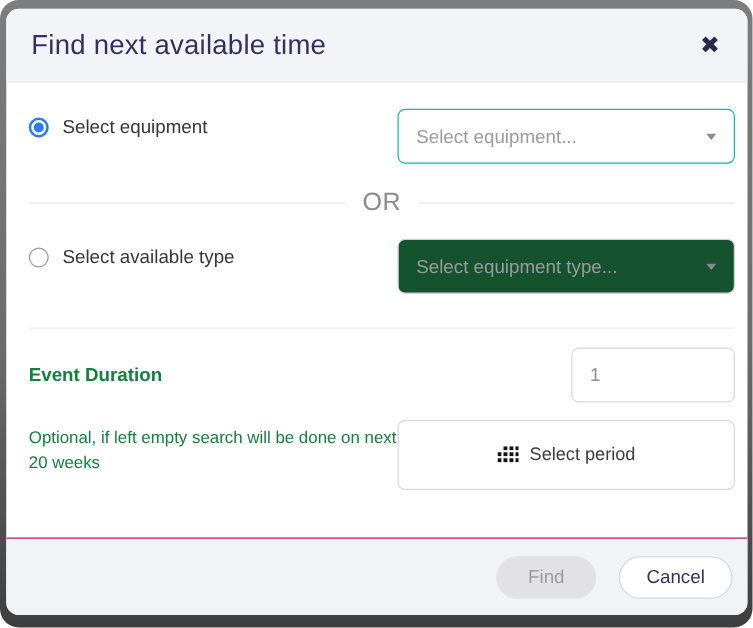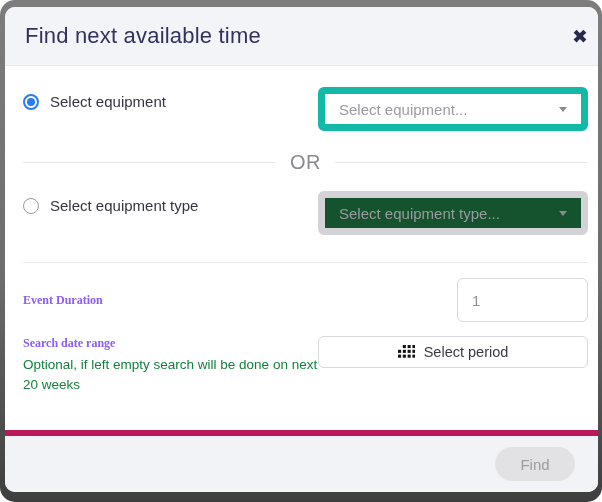--- a/index.html
+++ b/index.html
@@ -10,77 +10,77 @@
     border-radius:15px;
   }
   .modal {
     position:absolute; left:5px; top:7px; right:4px; bottom:10px;
     background:#ffffff; border-radius:10px; overflow:hidden;
     display:flex; flex-direction:column;
   }
   .modal-header {
     height:59px; flex:0 0 59px; background:#f3f4f8; border-bottom:1px solid #e9eaee;
     display:flex; align-items:center; justify-content:space-between;
-    padding:0 10px 0 20px;
+    padding:0 22px 0 20px;
   }
   .modal-title { font-size:22px; font-weight:400; color:#32325d; letter-spacing:0.2px; }
   .close-btn {
     font-size:19px; font-weight:700; color:#29294e; cursor:pointer; line-height:1;
     background:none; border:none; font-family:"DejaVu Sans", sans-serif;
   }
   .modal-body { flex:1 1 auto; padding:21px 10px 0 18px; display:flex; flex-direction:column; }
   .row { display:flex; justify-content:space-between; align-items:flex-start; }
   .radio-group { display:flex; align-items:center; gap:11px; padding-top:6px; cursor:pointer; }
   .radio {
     width:16px; height:16px; border-radius:50%; flex:0 0 16px; position:relative;
   }
   .radio.checked { border:2px solid #2b7bf3; }
   .radio.checked::after {
     content:""; position:absolute; left:2px; top:2px; width:8px; height:8px;
     border-radius:50%; background:#2b7bf3;
   }
   .radio.unchecked { border:1.5px solid #9a9aa0; }
   .radio-label { font-size:15px; font-weight:500; color:#35353f; }
   .selectbox {
-    width:270px; height:44px; border:7px solid #14b8a6; border-radius:6px; background:#fff;
+    width:270px; height:44px; border:1px solid #14b8a6; border-radius:6px; background:#fff;
     display:flex; align-items:center; justify-content:space-between;
     padding:0 14px; cursor:pointer;
   }
   .selectbox .ph { font-size:15px; color:#9b9ba1; }
   .selectbox.disabled { background:#14532d; border-color:#d3d3d7; cursor:default; }
   .selectbox.disabled .ph { color:#9a9aa0; }
   .caret {
     width:0; height:0; border-left:4.5px solid transparent; border-right:4.5px solid transparent;
     border-top:5px solid #8a8a90;
   }
   .or-divider { display:flex; align-items:center; gap:14px; margin:20px 0 17px 0; }
   .or-divider .line { flex:1; height:1px; background:#e6e6ea; }
   .or-divider .or-text { font-size:20px; color:#8a8a90; letter-spacing:0.5px; }
   .section-divider { height:1px; background:#ececef; margin:27px 0 0 0; border:none; }
   .duration-row { margin-top:15px; align-items:center; }
-  .field-label { font-size:12px; font-weight:600; color:#8b5cf6; padding-top:8px;font-family:Liberation Serif, serif; }
+  .field-label { font-size:15px; font-weight:600; color:#15803d; padding-top:8px; }
   .duration-controls { display:flex; gap:8px; }
   .num-input {
     width:131px; height:44px; border:1px solid #d9d9dd; border-radius:6px;
     font-size:15px; color:#8f8f95; padding:0 14px; outline:none;
     font-family:"Liberation Sans", sans-serif;
   }
   .unit-select { width:131px; }
   .unit-select .ph { color:#5f6368; }
   .range-row { margin-top:14px; }
   .range-labels { max-width:300px; }
   .hint { font-size:13.5px; color:#15803d; line-height:1.45; margin-top:4px; max-width:295px; }
   .period-btn {
-    width:270px; height:32px; border:1px solid #d9d9dd; border-radius:6px; background:#fff;
+    width:270px; height:56px; border:1px solid #d9d9dd; border-radius:6px; background:#fff;
     display:flex; align-items:center; justify-content:center; gap:9px; cursor:pointer;
   }
   .period-btn span { font-size:14.5px; color:#3a3a42; }
   .modal-footer {
-    margin-top:auto; height:62px; flex:0 0 62px; background:#f2f3f7; border-top:6px solid #be185d;
-    display:flex; align-items:center; justify-content:flex-end; gap:18px; padding-right:23px;
+    margin-top:auto; height:62px; flex:0 0 62px; background:#f2f3f7; border-top:1px solid #be185d;
+    display:flex; align-items:center; justify-content:flex-end; gap:18px; padding-right:12px;
   }
   .btn { height:34px; border-radius:17px; font-size:15px; font-family:"Liberation Sans", sans-serif; cursor:pointer; }
   .btn-find { width:80px; background:#e2e2e4; border:none; color:#9b9ba1; }
   .btn-cancel { width:91px; background:#ffffff; border:1px solid #d8d8dc; color:#32325d; }
 </style>
 </head>
 <body>
 
 <div class="frame">
   <div class="modal">
@@ -105,40 +105,39 @@
 
       <div class="or-divider">
         <span class="line"></span>
         <span class="or-text">OR</span>
         <span class="line"></span>
       </div>
 
       <div class="row">
         <div class="radio-group">
           <span class="radio unchecked"></span>
-          <span class="radio-label">Select equipment type</span>
+          <span class="radio-label">Select available type</span>
         </div>
         <div class="selectbox disabled">
           <span class="ph">Select equipment type...</span>
           <span class="caret"></span>
         </div>
       </div>
 
       <hr class="section-divider">
 
       <div class="row duration-row">
         <div class="field-label" style="padding-top:0;">Event Duration</div>
         <div class="duration-controls">
           <input class="num-input" value="1" style="">
         </div>
       </div>
 
       <div class="row range-row">
         <div class="range-labels">
-          <div class="field-label" style="padding-top:0;">Search date range</div>
           <div class="hint">Optional, if left empty search will be done on next 20 weeks</div>
         </div>
         <button class="period-btn">
           <svg width="17" height="14" viewBox="0 0 17 14">
             <g fill="#141414">
               <rect x="4.8" y="0" width="3.1" height="3.1"></rect>
                 <rect x="9.6" y="0" width="3.1" height="3.1"></rect>
                 <rect x="14.4" y="0" width="2.6" height="3.1"></rect>
               <rect x="0" y="4.8" width="3.1" height="3.1"></rect>
                 <rect x="4.8" y="4.8" width="3.1" height="3.1"></rect>
@@ -151,16 +150,17 @@
             </g>
           </svg>
           <span>Select period</span>
         </button>
       </div>
 
     </div>
 
     <div class="modal-footer">
       <button class="btn btn-find">Find</button>
+      <button class="btn btn-cancel">Cancel</button>
     </div>
 
   </div>
 </div>
 
 </body></html>

